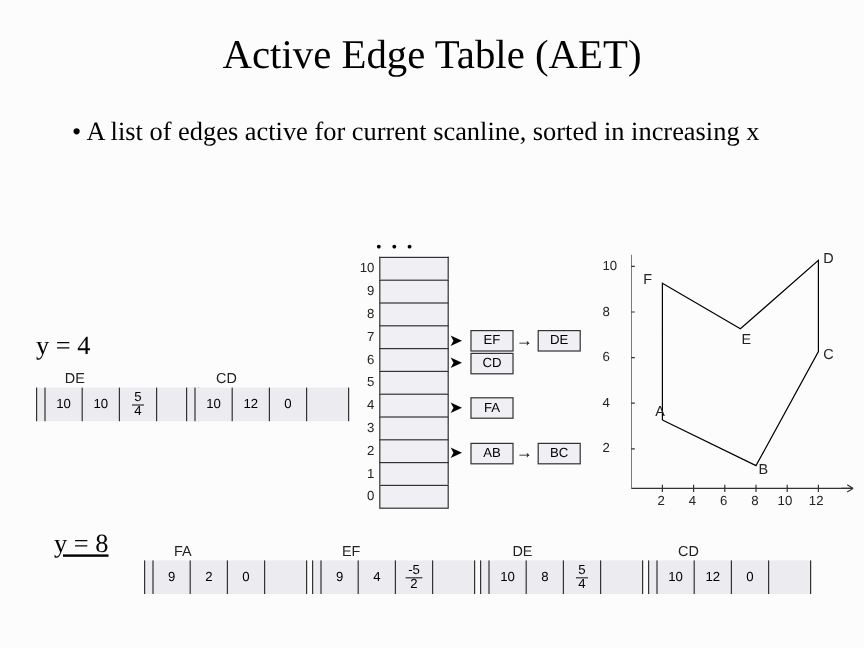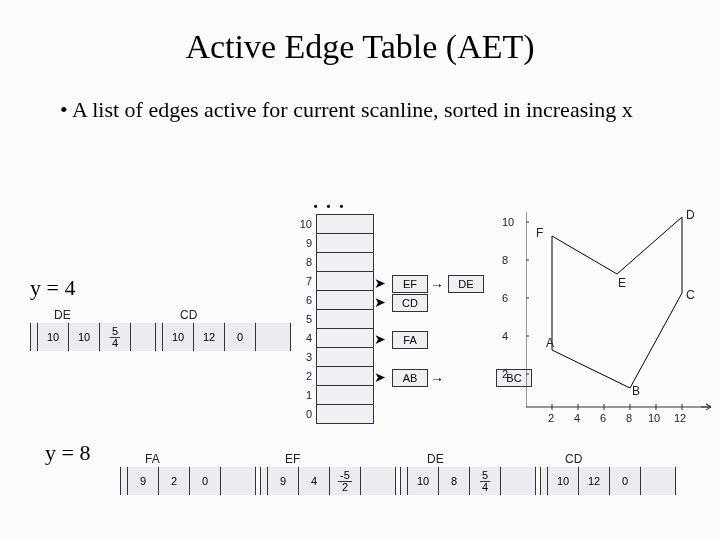--- a/index.html
+++ b/index.html
@@ -20,21 +20,21 @@
   }
   .bullet {
     font-size: 22px;
     margin-left: 60px;
     margin-right: 40px;
     text-indent: -20px;
     padding-left: 20px;
     line-height: 1.3;
   }
   .y9-label { position: absolute; left: 30px; top: 275px; font-size: 22px; }
-  .y8-label { position: absolute; left: 45px; top: 440px; font-size: 22px; }
+  .y8-label { position: absolute; left: 45px; top: 440px; font-size: 22px; text-decoration: underline; }
 
   .node {
     position: absolute;
     display: flex;
     border-left: 1px solid #333;
     height: 28px;
     font-family: Arial, sans-serif;
     font-size: 11px;
     background: #ebebf0;
   }
@@ -204,21 +204,21 @@
 
 <div class="arrow-r" style="left:374px; top:294px;">➤</div>
 <div class="edge-box" style="left:392px; top:294px;">CD</div>
 
 <div class="arrow-r" style="left:374px; top:331px;">➤</div>
 <div class="edge-box" style="left:392px; top:331px;">FA</div>
 
 <div class="arrow-r" style="left:374px; top:369px;">➤</div>
 <div class="edge-box" style="left:392px; top:369px;">AB</div>
 <div class="arrow-r" style="left:430px; top:369px;">→</div>
-<div class="edge-box" style="left:448px; top:369px;margin-left:48px;">BC</div>
+<div class="edge-box" style="left:448px; top:369px;">BC</div>
 
 <div class="plot">
   <div class="yaxis-tick" style="top:6px;">10</div>
   <div class="yaxis-tick" style="top:44px;">8</div>
   <div class="yaxis-tick" style="top:82px;">6</div>
   <div class="yaxis-tick" style="top:120px;">4</div>
   <div class="yaxis-tick" style="top:158px;">2</div>
 
   <div class="xaxis-tick" style="left:46px;">2</div>
   <div class="xaxis-tick" style="left:72px;">4</div>

